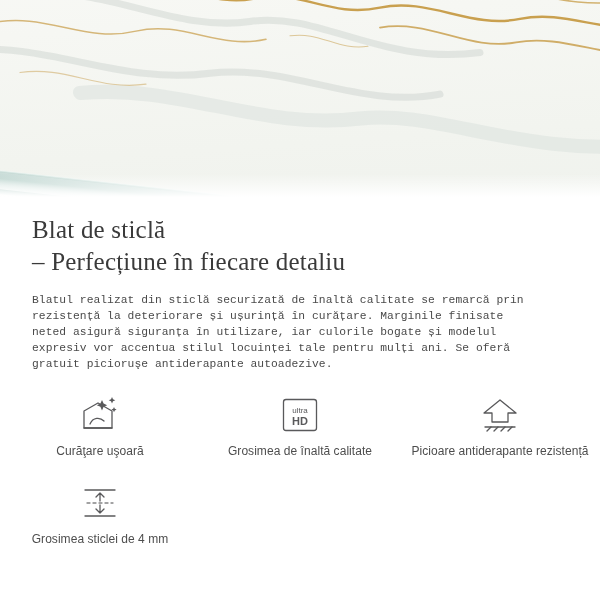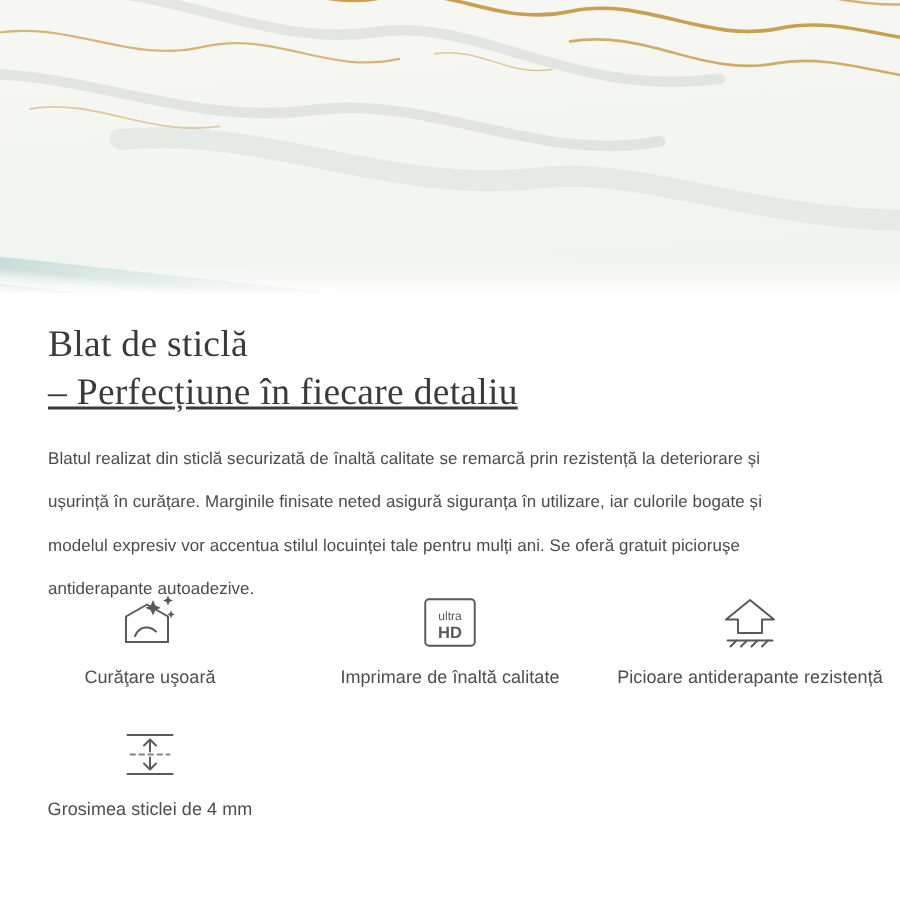--- a/index.html
+++ b/index.html
@@ -95,29 +95,29 @@
     font-size: 25px;
     line-height: 32px;
     color: #3a3a3a;
     font-weight: 400;
     margin: 0;
     letter-spacing: .2px;
   }
   .title .line2 {
     display: block;
     white-space: pre;
-    text-decoration: underline;
   }
   .body-text {
     margin: 14px 0 0 0;
     font-size: 11.3px;
-    line-height: 29px;
+    line-height: 16px;
     color: #4a4a4a;
     max-width: 512px;
     letter-spacing: .05px;
+    font-family: Liberation Mono, monospace;
   }
 
   
   .features {
     position: absolute;
     left: 0;
     top: 392px;
     width: 600px;
     display: grid;
     grid-template-columns: repeat(3, 1fr);
@@ -213,21 +213,21 @@
     </div>
 
     <div class="feature">
       <div class="feature-icon">
         <svg width="40" height="40" viewBox="0 0 40 40">
           <rect x="3.5" y="4.5" width="33" height="31" rx="2.5" fill="none" stroke="#59595b" stroke-width="1.3"></rect>
           <text x="20" y="18" text-anchor="middle" font-family="Liberation Sans, sans-serif" font-size="8" fill="#59595b">ultra</text>
           <text x="20" y="30" text-anchor="middle" font-family="Liberation Sans, sans-serif" font-size="11" font-weight="bold" fill="#59595b">HD</text>
         </svg>
       </div>
-      <div class="feature-label">Imprimare de înaltă calitate</div>
+      <div class="feature-label">Grosimea de înaltă calitate</div>
     </div>
 
 
 
     <div class="feature">
       <div class="feature-icon">
         <svg width="44" height="38" viewBox="0 0 44 38" fill="none" stroke="#59595b" stroke-width="1.3" stroke-linejoin="round" stroke-linecap="round">
           <path d="M22,4 L38,17 L30,17 L30,26 L14,26 L14,17 L6,17 Z"></path>
           <path d="M7,31 L37,31"></path>
           <path d="M9,35 L13,31 M16,35 L20,31 M23,35 L27,31 M30,35 L34,31"></path>

